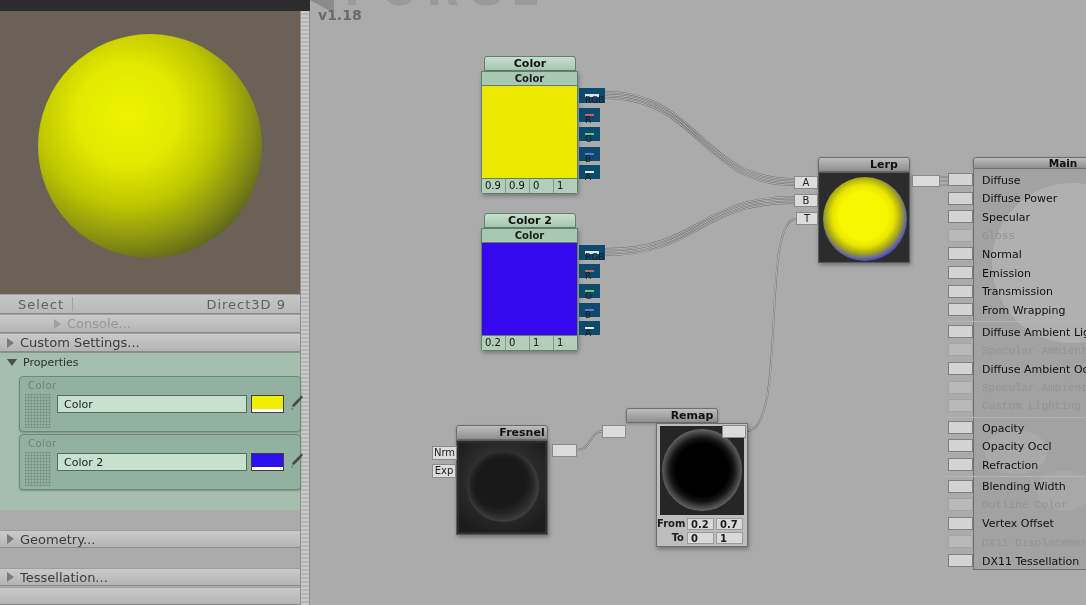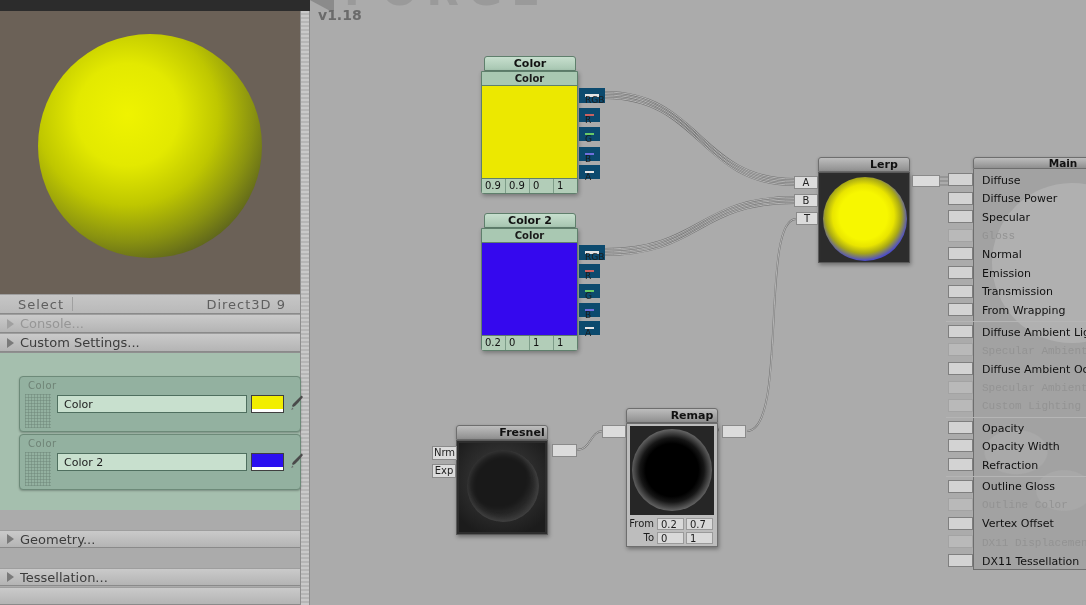--- a/index.html
+++ b/index.html
@@ -35,21 +35,21 @@
     border-top:1px solid #9e9e9e; border-bottom:1px solid #8a8a8a;
     display:flex; align-items:center; font-size:13px; color:#3c3c3c; }
   .toolbar { top:294px; height:20px; background:linear-gradient(#c6c6c6,#b9b9b9); }
   .toolbar .sel { padding-left:18px; color:#5f5f5f; letter-spacing:1px; }
   .toolbar .vsep { position:absolute; left:72px; top:2px; bottom:2px; width:1px; background:#a0a0a0; }
   .toolbar .api { position:absolute; right:14px; color:#5f5f5f; letter-spacing:1px; }
 
   .tri { width:0; height:0; margin:0 6px 0 7px; display:inline-block; }
   .tri.right { border-left:7px solid #7a7a7a; border-top:5px solid transparent; border-bottom:5px solid transparent; }
   .tri.down { border-top:7px solid #4d4d4d; border-left:5px solid transparent; border-right:5px solid transparent; }
-  .row-console { top:314px; height:19px; color:#969696; }
+  .row-console { top:314px; height:19px; color:#969696;padding-left:47px; }
   .row-console .tri.right { border-left-color:#a0a0a0; }
   .row-shader { top:333px; height:19px; }
 
   .props-wrap { position:absolute; left:0; top:352px; width:300px; height:158px; background:#a5bfae; border-top:1px solid #8f8f8f; }
   .props-header { display:flex; align-items:center; height:19px; font-size:11px; color:#2e2e2e; }
   .prop-card { position:absolute; left:19px; width:282px; height:56px; background:#93b1a0;
     border:1px solid #6d8a79; border-radius:4px; box-shadow:0 1px 2px rgba(0,0,0,.25); }
   .prop-card .mini { position:absolute; left:8px; top:3px; font-size:10px; color:#6f8376; letter-spacing:.5px; }
   .prop-card .handle { position:absolute; left:5px; top:17px; width:26px; height:34px;
     background:repeating-linear-gradient(0deg, rgba(80,100,90,.45) 0 1px, transparent 1px 3px),
@@ -212,21 +212,21 @@
 <div class="dark-body" style="left:456px; top:440px; width:92px; height:95px;">
   <div class="fresnel-preview">
       <div class="fresnel-sphere"></div>
     </div>
 </div>
 <div class="stub" style="left:432px; top:446px; width:25px; height:14px;">Nrm</div>
 <div class="stub" style="left:432px; top:464px; width:24px; height:14px;">Exp</div>
 <div class="stub" style="left:552px; top:444px; width:25px; height:13px;"></div>
 
 <div class="node-header" style="left:626px; top:408px; width:92px;">Remap (Simple)</div>
-<div class="remap-body" style="left:626px; top:423px; width:92px; height:124px;">
+<div class="remap-body" style="left:656px; top:423px; width:92px; height:124px;font-weight:bold;">
   <div class="remap-preview">
       <div class="remap-circle"></div>
     </div>
   <div class="remap-rows">
     <div class="remap-row">
       <span class="lbl">From</span>
       <span class="val">0.2</span>
       <span class="val">0.7</span>
     </div>
     <div class="remap-row">
@@ -308,30 +308,30 @@
         <span class="cb"></span>
         <span class="lbl">Custom Lighting</span>
       </div>
       <div class="main-divider"></div>
       <div class="main-row">
         <span class="cb"></span>
         <span class="lbl">Opacity</span>
       </div>
       <div class="main-row">
         <span class="cb"></span>
-        <span class="lbl">Opacity Width</span>
+        <span class="lbl">Opacity Occl</span>
       </div>
       <div class="main-row">
         <span class="cb"></span>
         <span class="lbl">Refraction</span>
       </div>
       <div class="main-divider"></div>
       <div class="main-row">
         <span class="cb"></span>
-        <span class="lbl">Outline Gloss</span>
+        <span class="lbl">Blending Width</span>
       </div>
       <div class="main-row off">
         <span class="cb"></span>
         <span class="lbl">Outline Color</span>
       </div>
       <div class="main-row">
         <span class="cb"></span>
         <span class="lbl">Vertex Offset</span>
       </div>
       <div class="main-row off">
@@ -361,20 +361,24 @@
   <div class="bar row-console">
     <span class="tri right"></span>
     <span>Console...</span>
   </div>
   <div class="bar row-shader">
     <span class="tri right"></span>
     <span>Custom Settings...</span>
   </div>
 
   <div class="props-wrap">
+    <div class="props-header">
+      <span class="tri down"></span>
+      <span>Properties</span>
+    </div>
 
     <div class="prop-card" style="top:23px;">
       <span class="mini">Color</span>
       <span class="handle"></span>
       <div class="field">Color</div>
       <div class="swatch" style="background-color: rgb(242, 238, 0);"></div>
       <svg class="dropper" viewBox="0 0 14 18">
         <path d="M11.5 1.5 L13 3 L8.5 8.5 L5 12 L3 13 L2 12 L3 10 L7 6 Z" fill="#4a4a4a"></path>
         <path d="M2.2 13.5 L1.2 16 L3.6 15" fill="#6a6a6a"></path>
       </svg>

